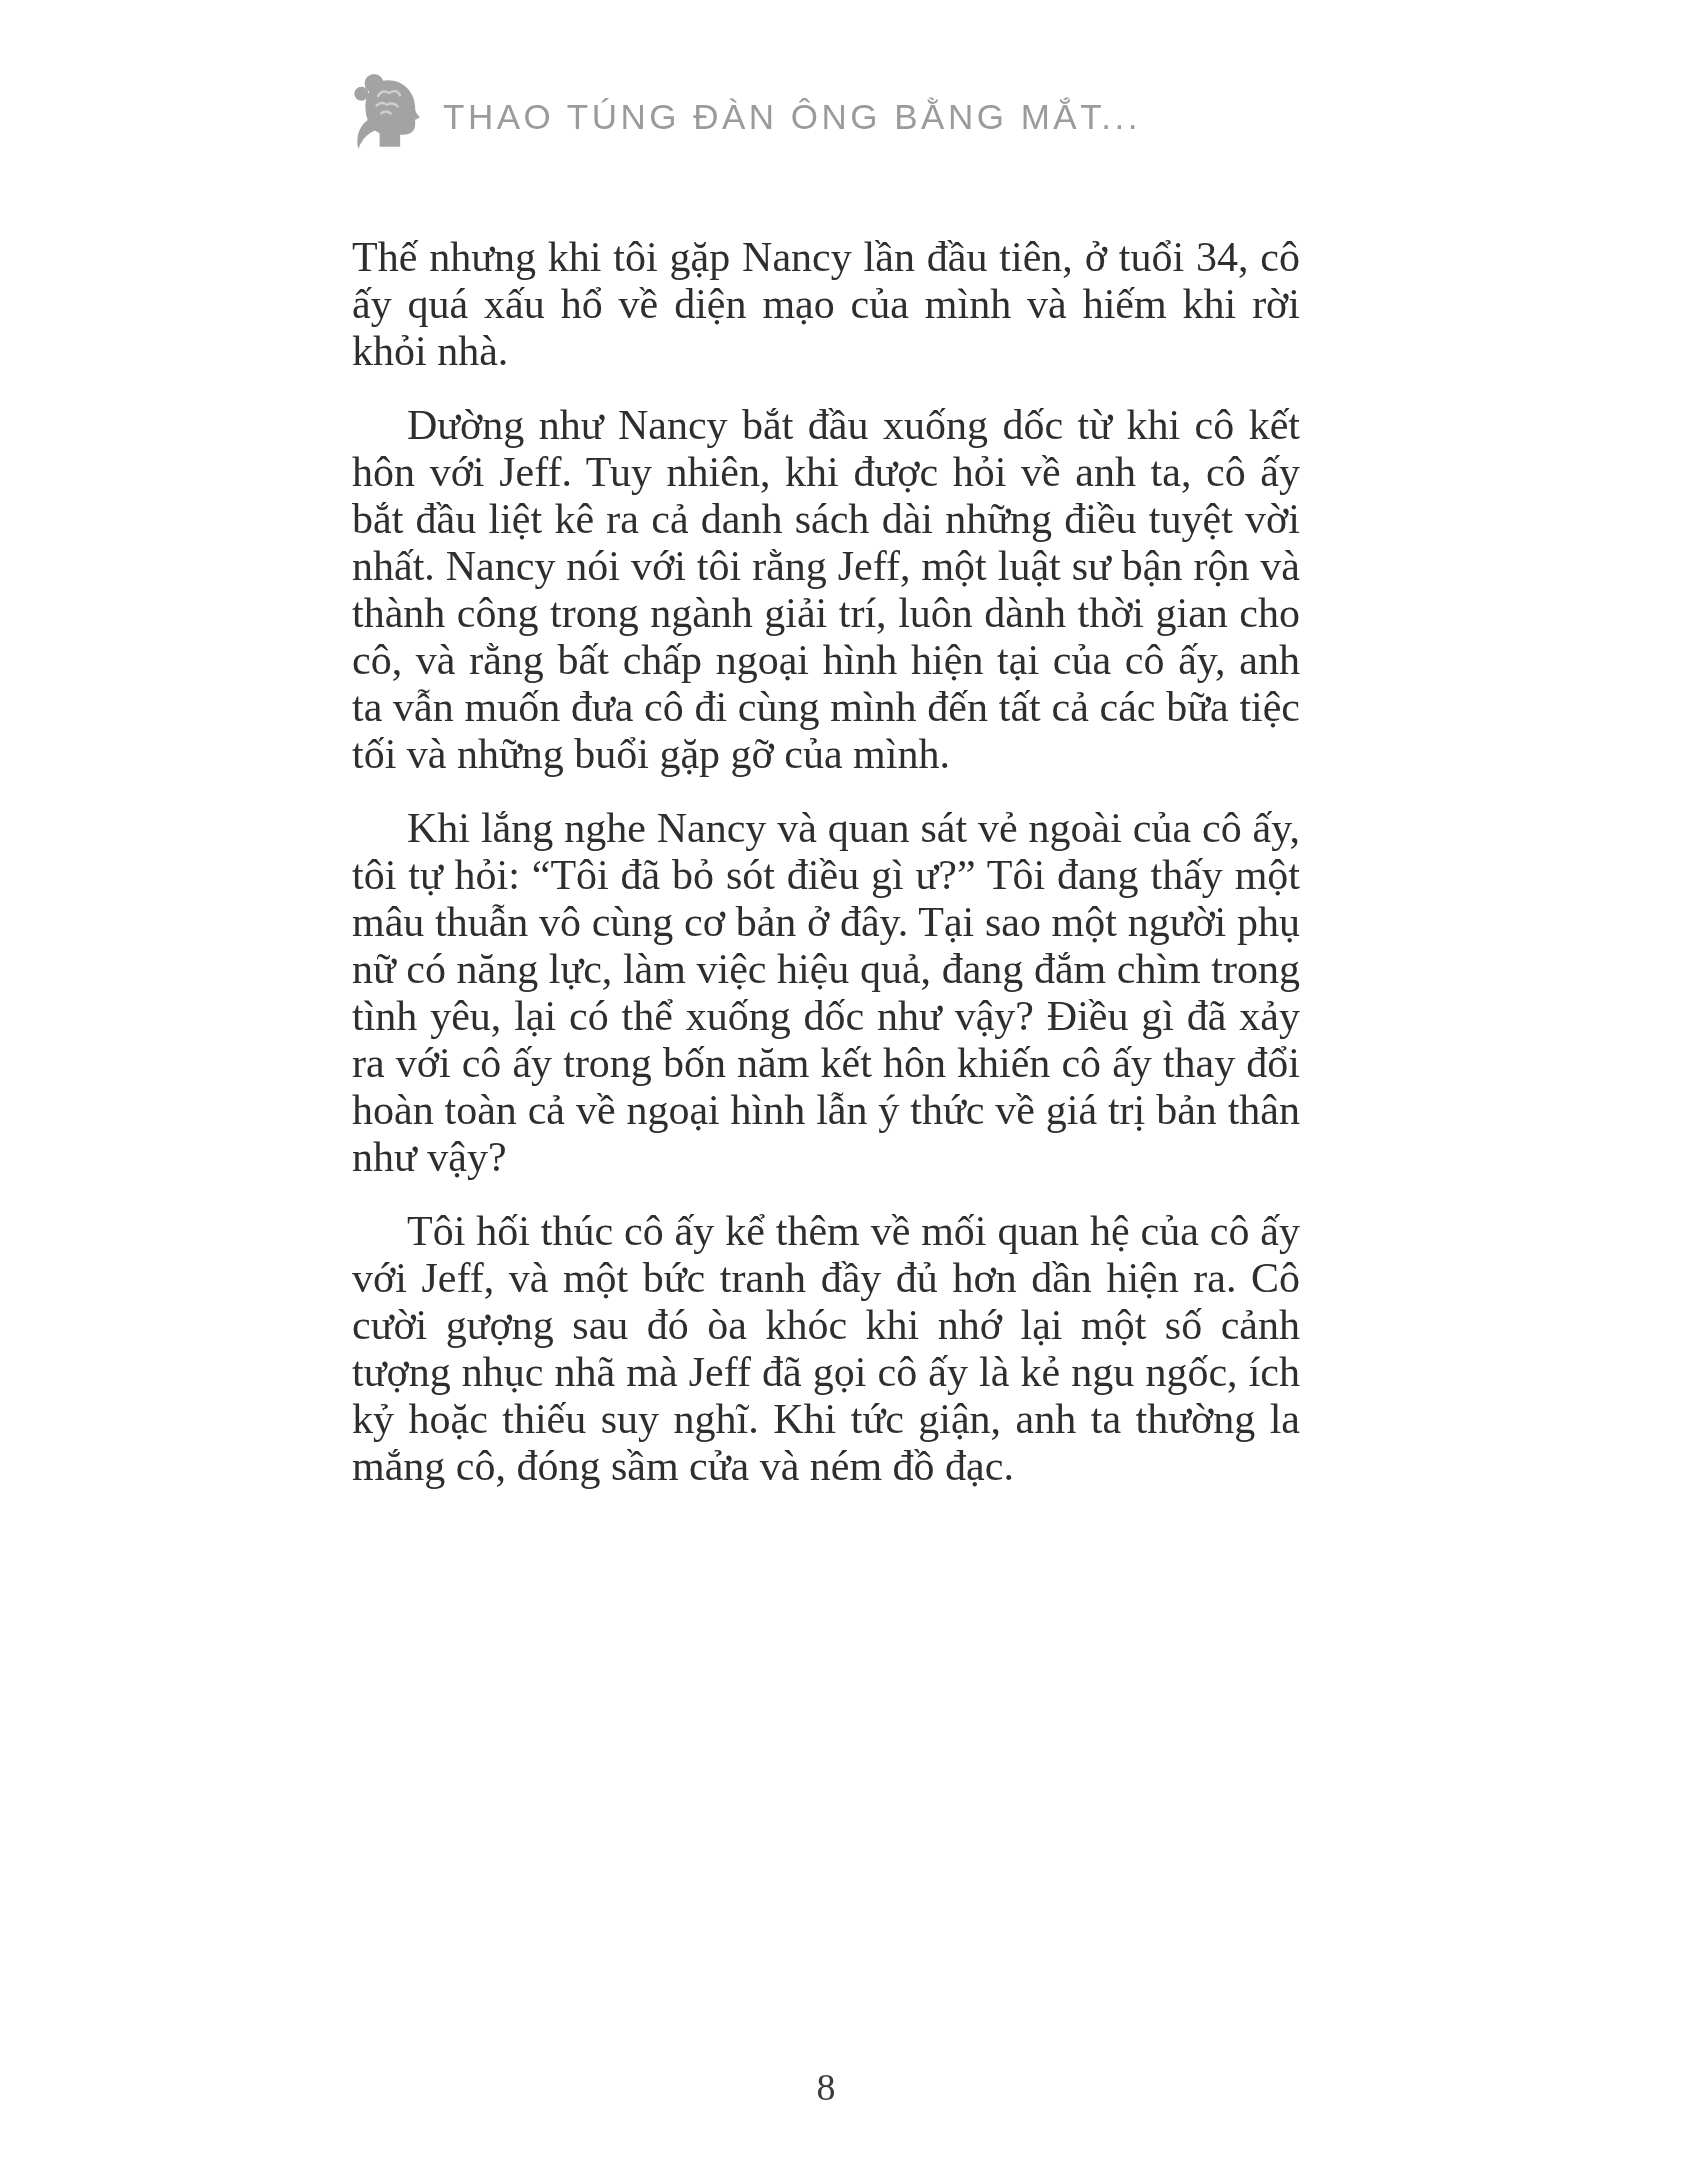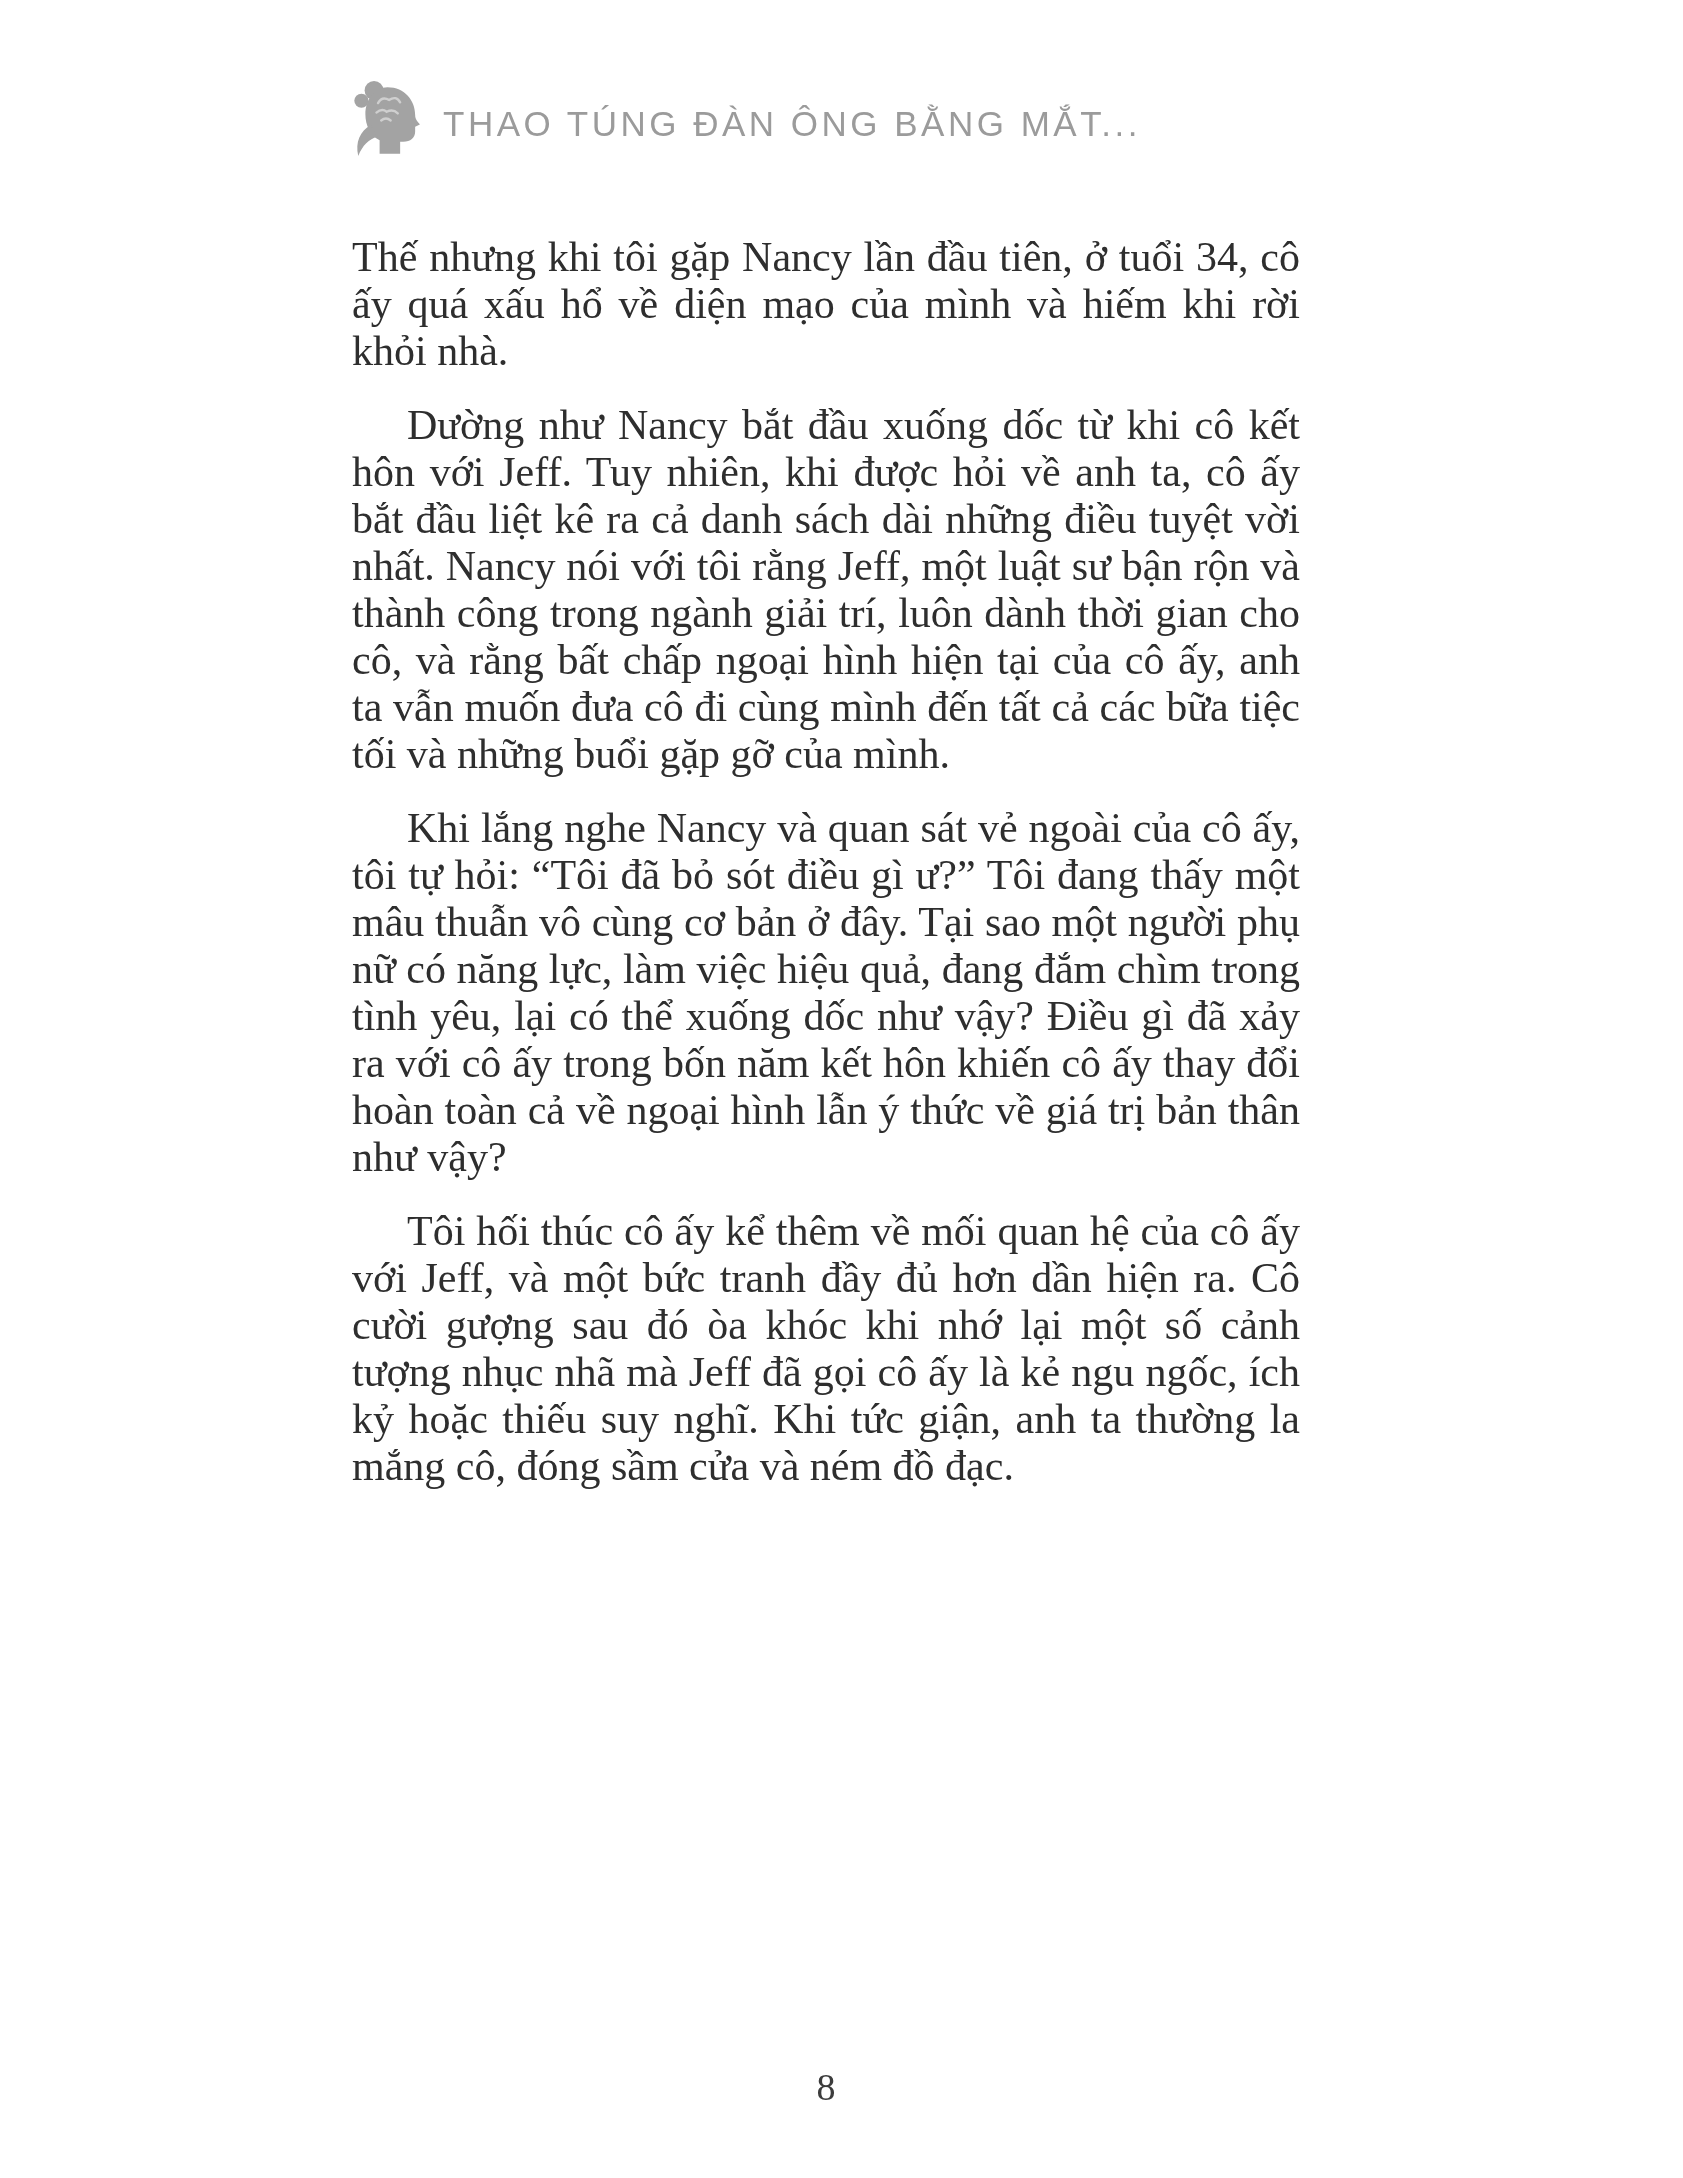--- a/index.html
+++ b/index.html
@@ -7,21 +7,21 @@
   .page {
     position: relative;
     width: 1683px;
     height: 2178px;
     background: #ffffff;
     overflow: hidden;
     font-family: "Liberation Serif", "DejaVu Serif", serif;
   }
   .header {
     position: absolute;
-    top: 78px;
+    top: 71px;
     left: 348px;
     display: flex;
     align-items: center;
     gap: 16px;
   }
   .logo {
     width: 79px;
     height: 85px;
     flex: 0 0 auto;
   }

